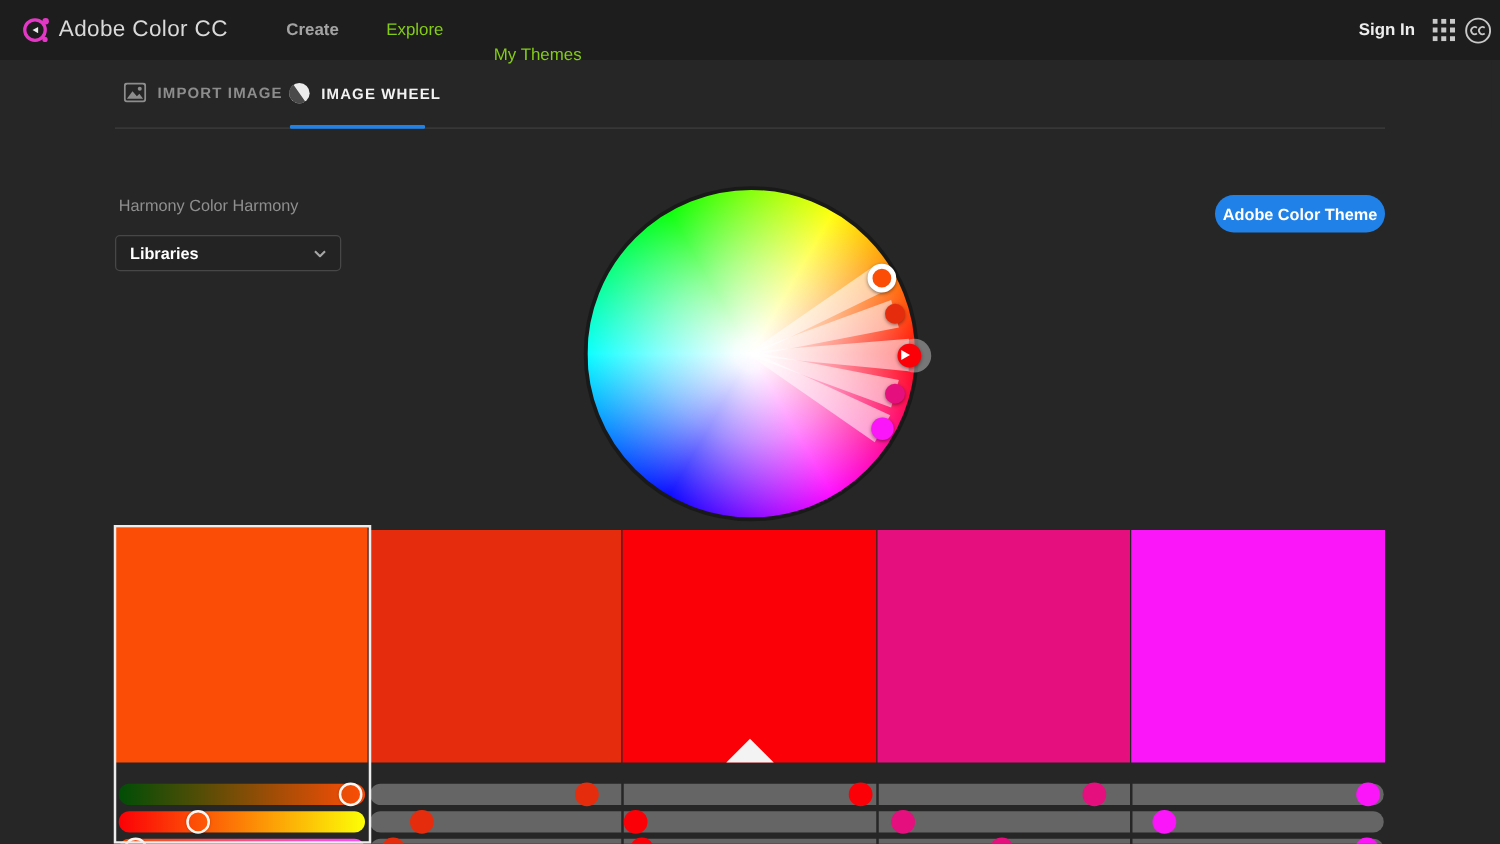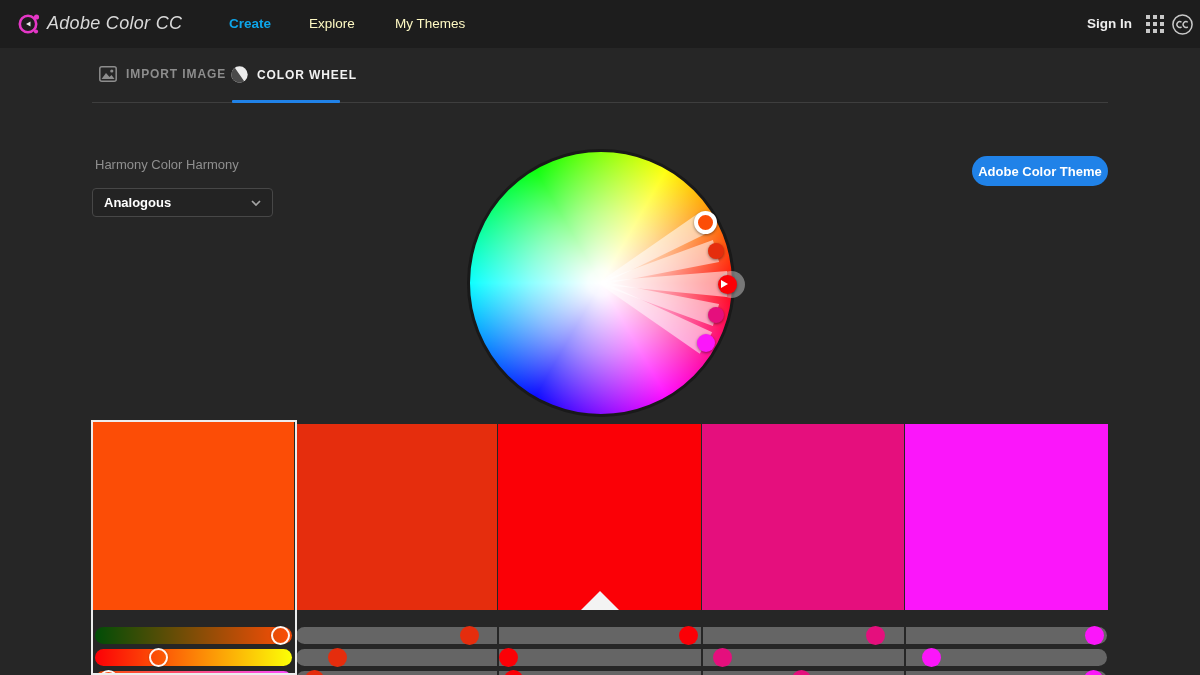--- a/index.html
+++ b/index.html
@@ -4,24 +4,24 @@
 <style>
   html,body{margin:0;padding:0;}
   body{
     width:1200px;height:675px;overflow:hidden;position:relative;
     background:#262626;font-family:"Liberation Sans",sans-serif;
     -webkit-font-smoothing:antialiased;
   }
   
   .topbar{position:absolute;left:0;top:0;width:1200px;height:48px;background:#1d1d1d;z-index:10;}
   .logo-ico{position:absolute;left:16px;top:11px;width:26px;height:26px;cursor:pointer;}
-  .logo-text{position:absolute;left:47px;top:13px;font-size:18px;color:#d9d9d9;letter-spacing:.3px;font-style:italic;}
-  .nav-item{position:absolute;top:16px;font-size:13.5px;color:#fef9c3;cursor:pointer;}
-  .nav-item.active{color:#0ea5e9;font-weight:700;}
-  .nav-create{left:229px;} .nav-explore{left:309px;} .nav-themes{left:395px;}
+  .logo-text{position:absolute;left:47px;top:13px;font-size:18px;color:#d9d9d9;letter-spacing:.3px;}
+  .nav-item{position:absolute;top:16px;font-size:13.5px;color:#84cc16;cursor:pointer;}
+  .nav-item.active{color:#a3a3a3;font-weight:700;}
+  .nav-create{left:229px;} .nav-explore{left:309px;} .nav-themes{left:395px;margin-top:20px;}
   .signin{position:absolute;top:16px;right:68px;font-size:13.5px;font-weight:700;color:#ededed;cursor:pointer;}
   .grid-ico{position:absolute;top:15px;right:36px;width:18px;height:18px;cursor:pointer;}
   .cc-ico{position:absolute;top:13px;right:6px;width:23px;height:23px;cursor:pointer;}
   
   .tabbar{position:absolute;left:0;top:48px;width:1193px;height:56px;background:#262626;}
   .tab{position:absolute;top:18px;display:flex;align-items:center;gap:9px;cursor:pointer;}
   .tab-import{left:99px;} .tab-wheeltab{left:231px;}
   .tab-label{font-size:12px;letter-spacing:.9px;font-weight:700;color:#8d8d8d;}
   .tab.active .tab-label{color:#f2f2f2;}
   .tab-divider{position:absolute;left:92px;top:54px;width:1016px;height:1px;background:#3e3e3e;}
@@ -101,30 +101,30 @@
       <polygon points="2.5,13 7,7 10.5,11 12.5,9 15.5,13" fill="#8d8d8d"></polygon>
       <circle cx="12.8" cy="5" r="1.6" fill="#8d8d8d"></circle>
     </svg>
     <span class="tab-label">IMPORT IMAGE</span>
   </div>
   <div class="tab tab-wheeltab active">
     <svg width="17" height="17" viewBox="0 0 17 17">
       <circle cx="8.5" cy="8.5" r="8.2" fill="#ececec"></circle>
       <path d="M8.5 0.3 A8.2 8.2 0 0 0 8.5 16.7 Z" fill="#4a4a4a" transform="rotate(-35 8.5 8.5)"></path>
     </svg>
-    <span class="tab-label">COLOR WHEEL</span>
+    <span class="tab-label">IMAGE WHEEL</span>
   </div>
   <div class="tab-divider"></div>
   <div class="tab-underline" style="background: rgb(32, 130, 232);"></div>
 </div>
 
 <div class="harmony-label">Harmony Color Harmony</div>
 
 <div class="dropdown">
-  <span class="dropdown-value">Analogous</span>
+  <span class="dropdown-value">Libraries</span>
   <svg width="10" height="6" viewBox="0 0 10 6">
     <path d="M1 1 L5 5 L9 1" fill="none" stroke="#a5a5a5" stroke-width="1.7"></path>
   </svg>
 </div>
 
 <button class="save-btn" style="background: rgb(32, 130, 232);">Adobe Color Theme</button>
 
 <div class="wheel">
   <div class="wheel-white"></div>
   <svg class="spokes" id="spokes" viewBox="0 0 262 262">

